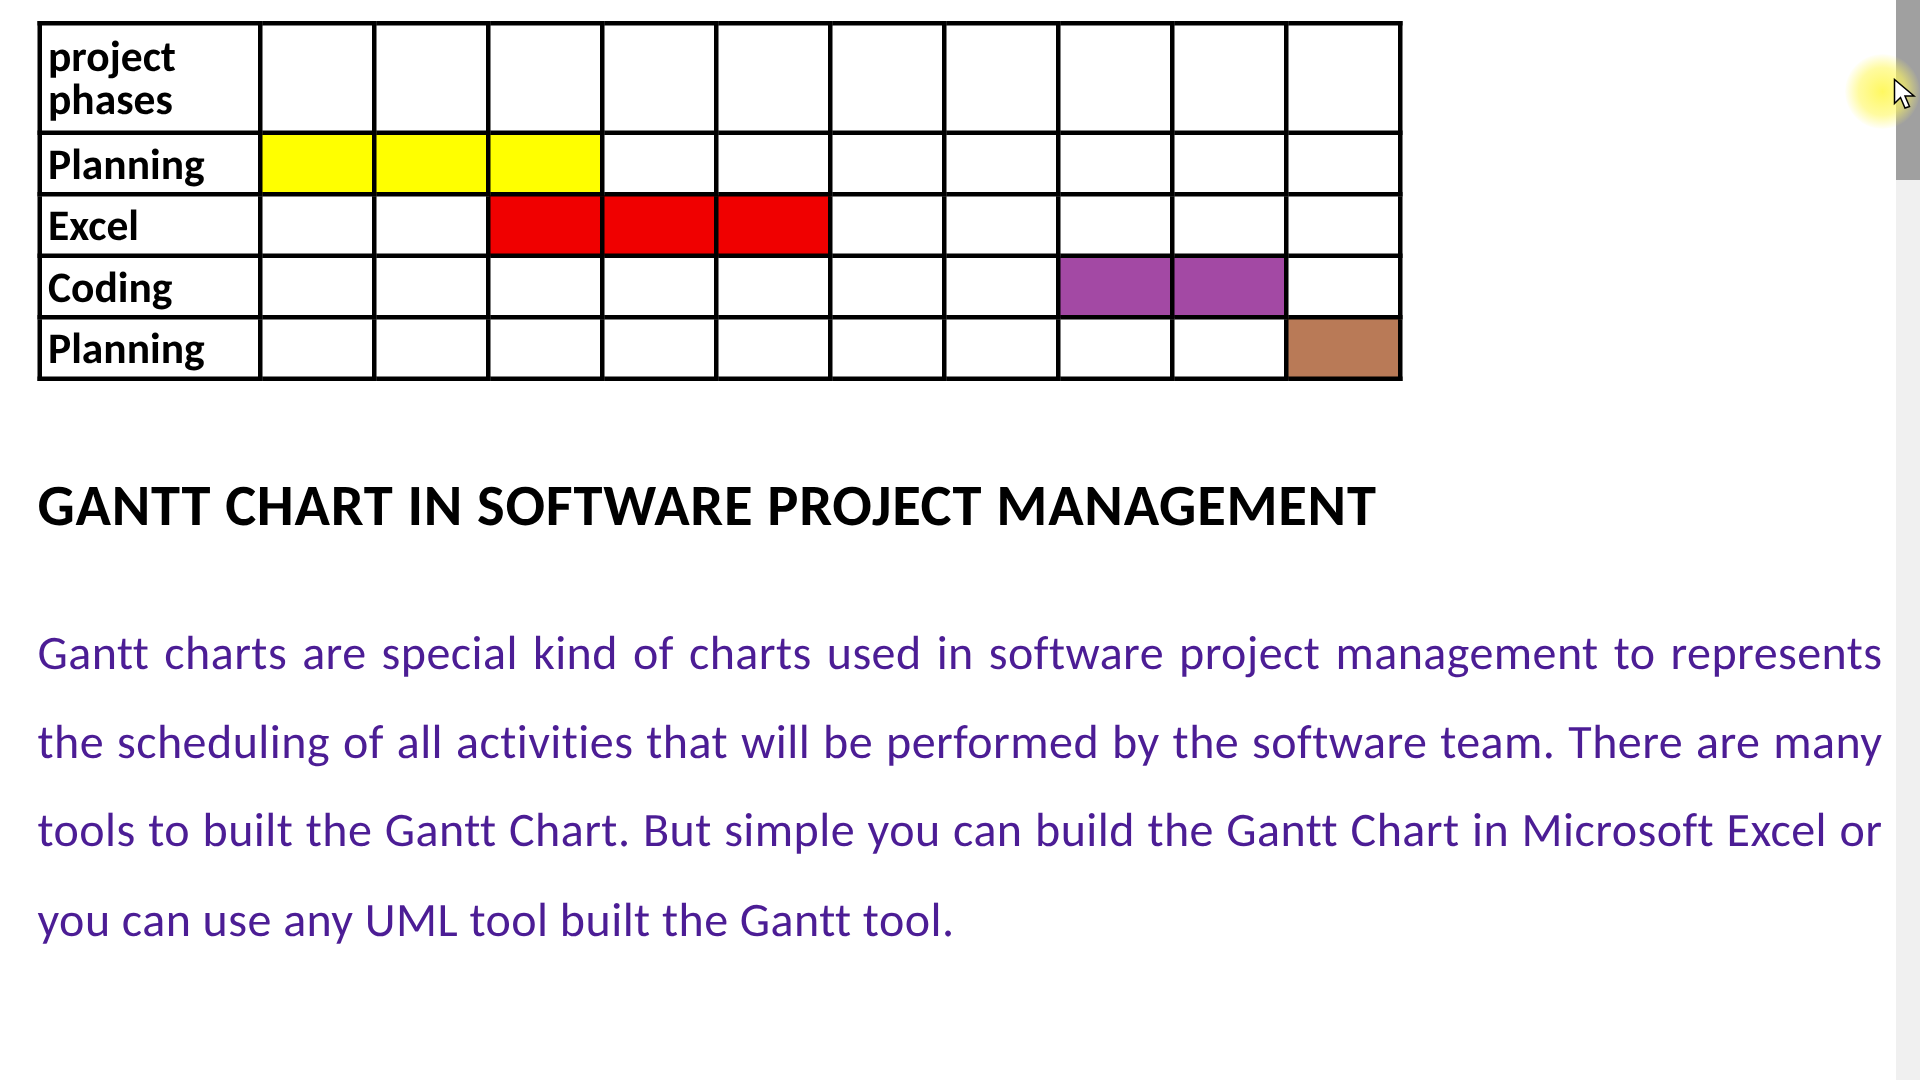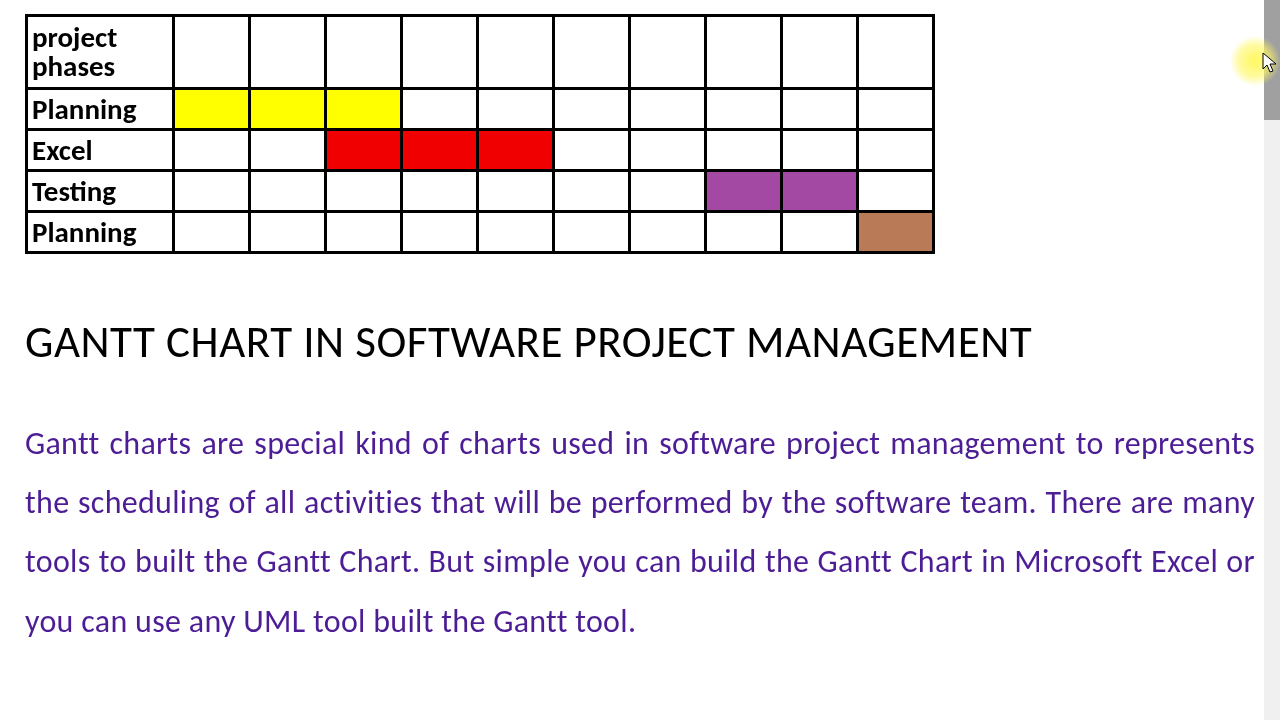--- a/index.html
+++ b/index.html
@@ -7,21 +7,21 @@
   table.gantt{border-collapse:collapse;border:3px solid #000;margin-top:0}
   table.gantt td{border:3px solid #000;padding:0;height:38px;width:73px;vertical-align:middle}
   table.gantt td.label{width:136px;padding:0 4px;font-size:29px;font-weight:bold;color:#000;line-height:1}
   table.gantt td.double{height:70px}
   .cut{height:14px;width:100%}
   .yellow{background:#ffff00}
   .red{background:#f00000}
   .green{background:#22b14c}
   .purple{background:#a349a4}
   .brown{background:#b97a57}
-  h1.heading{font-size:45px;font-weight:400;color:#000;margin:60px 0 0 0;letter-spacing:0.5px}
+  h1.heading{font-size:39px;font-weight:700;color:#000;margin:60px 0 0 0;letter-spacing:0.5px}
   p.body{font-size:32px;color:#4c1d95;margin:45px 0 0 0;text-align:justify;line-height:1.85;letter-spacing:0.3px}
   .scrollbar{position:absolute;right:0;top:0;width:16px;height:720px;background:#f0f0f0}
   .scroll-thumb{position:absolute;right:0;top:0;width:16px;height:120px;background:#a0a0a0}
   .cursor-highlight{position:absolute;right:0;top:36px;width:50px;height:50px;border-radius:50%;background:radial-gradient(circle,#fff860 0%,rgba(255,248,96,0.6) 45%,rgba(255,248,96,0) 72%);pointer-events:none;z-index:5}
   .cursor{position:absolute;right:2px;top:52px;z-index:6;pointer-events:none}
   .cursor svg{display:block}
 </style>
 </head>
 <body>
 
@@ -63,21 +63,21 @@
       <td class="red"></td>
       <td class="red"></td>
       <td class="red"></td>
       <td></td>
           <td></td>
           <td></td>
           <td></td>
           <td></td>
     </tr>
     <tr>
-      <td class="label">Testing</td>
+      <td class="label">Coding</td>
       <td></td>
           <td></td>
           <td></td>
           <td></td>
           <td></td>
           <td></td>
           <td></td>
       <td class="purple"></td>
       <td class="purple"></td>
       <td></td>

